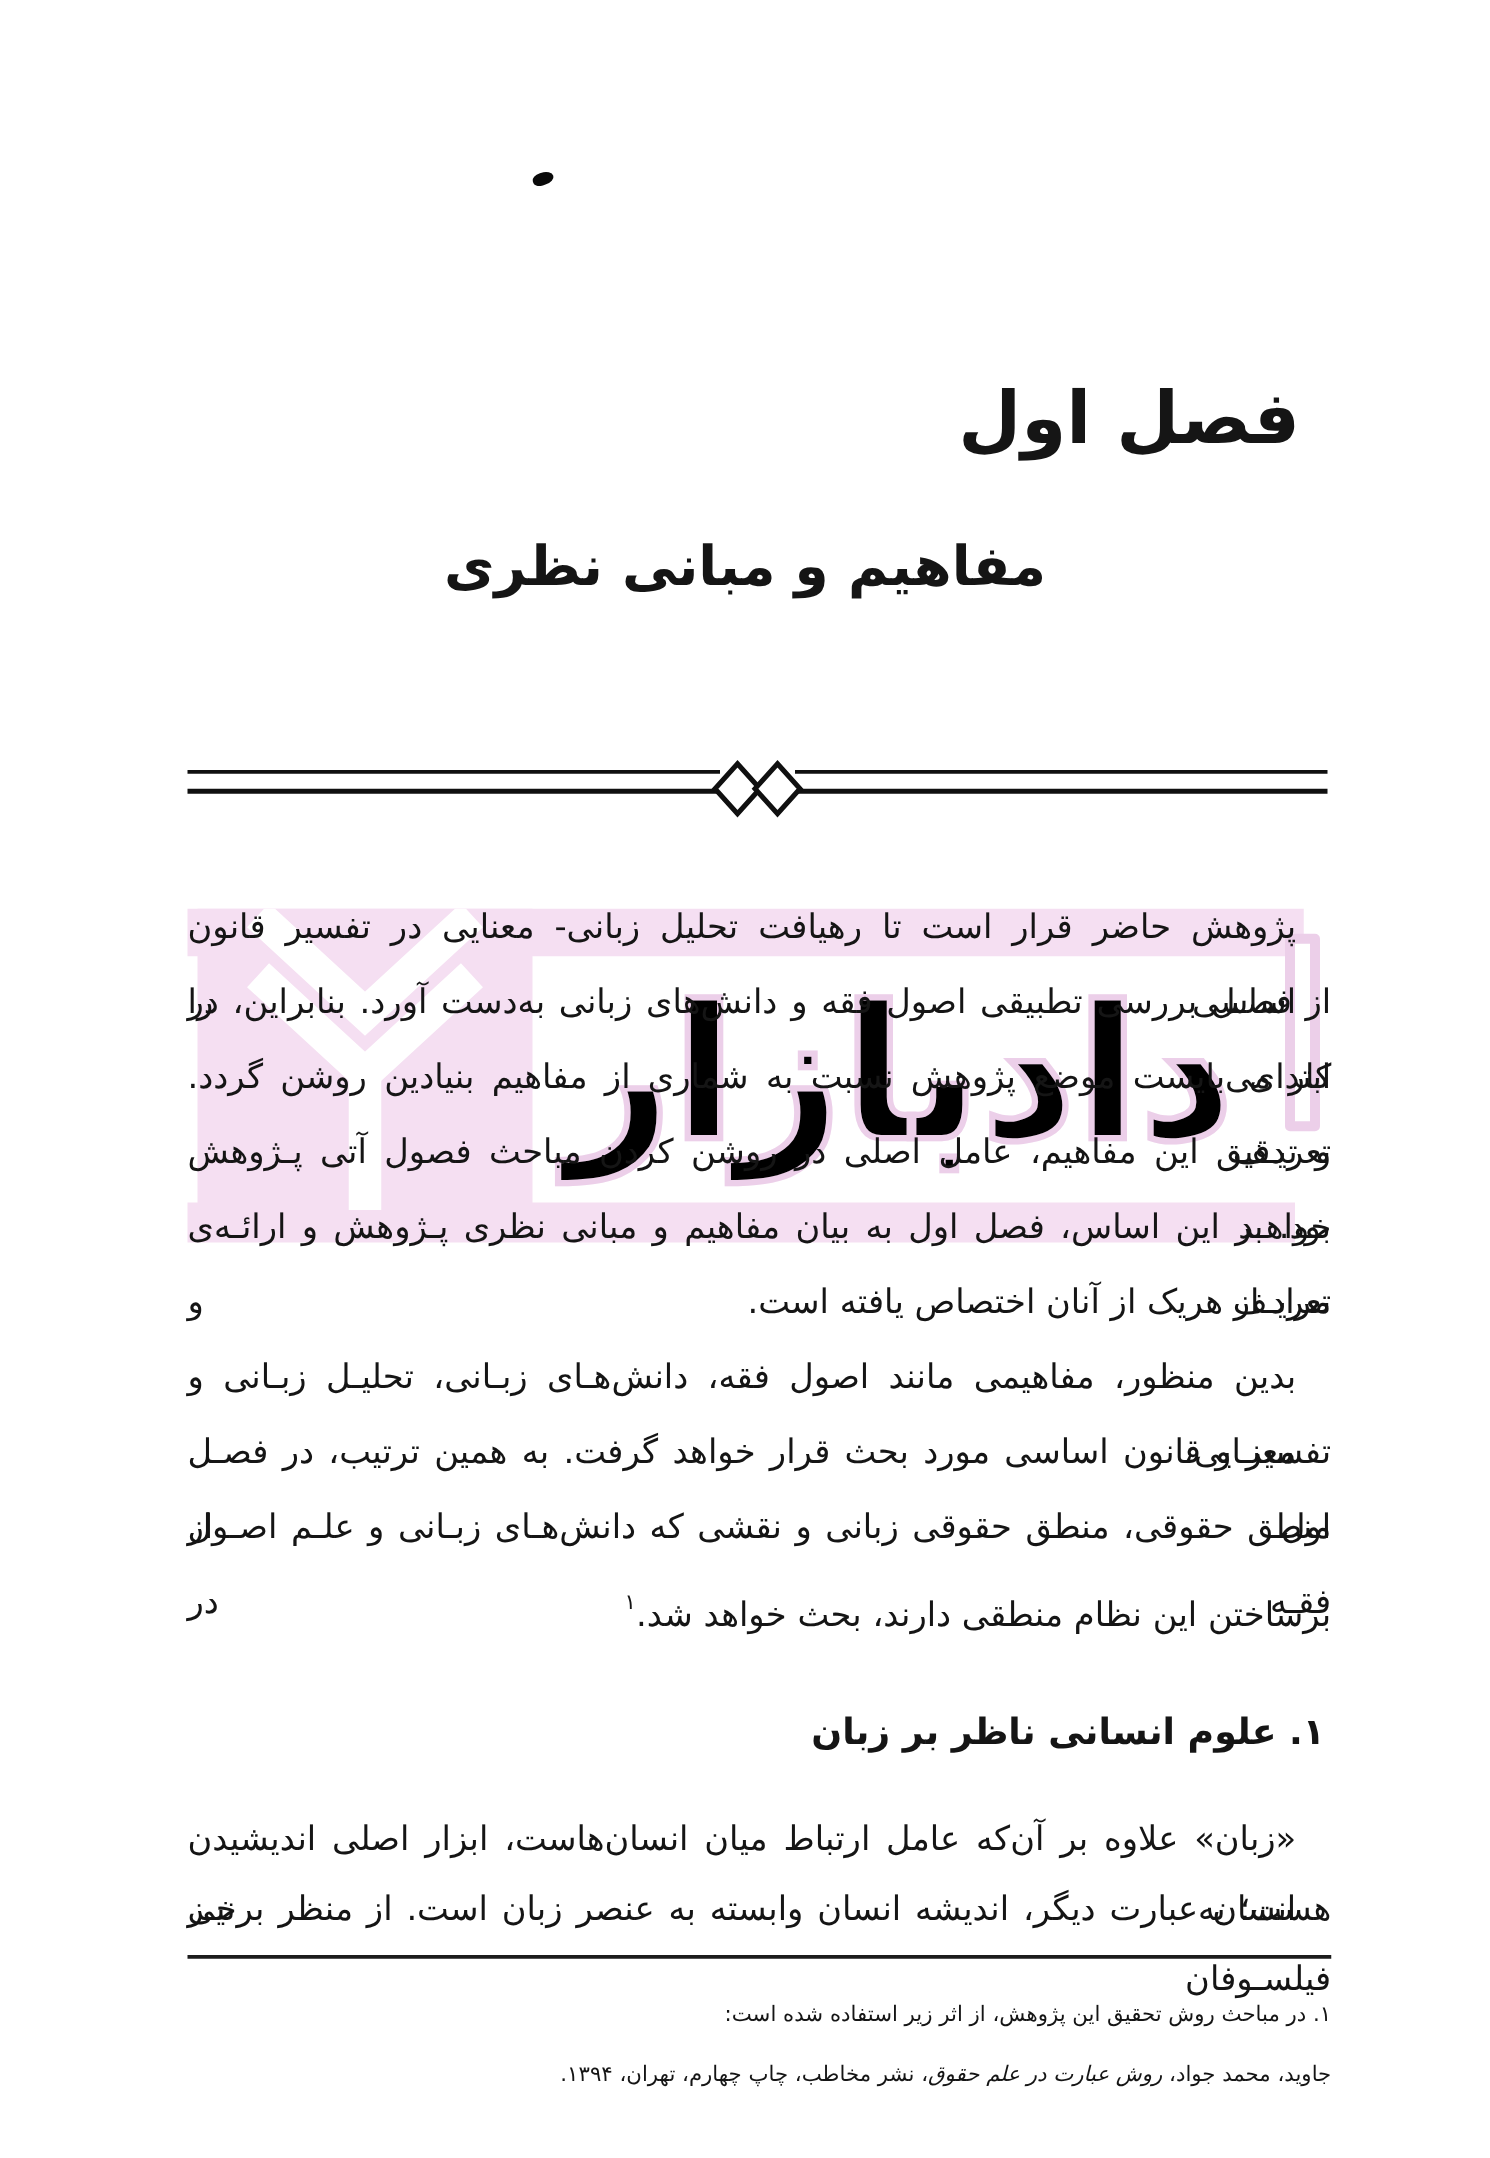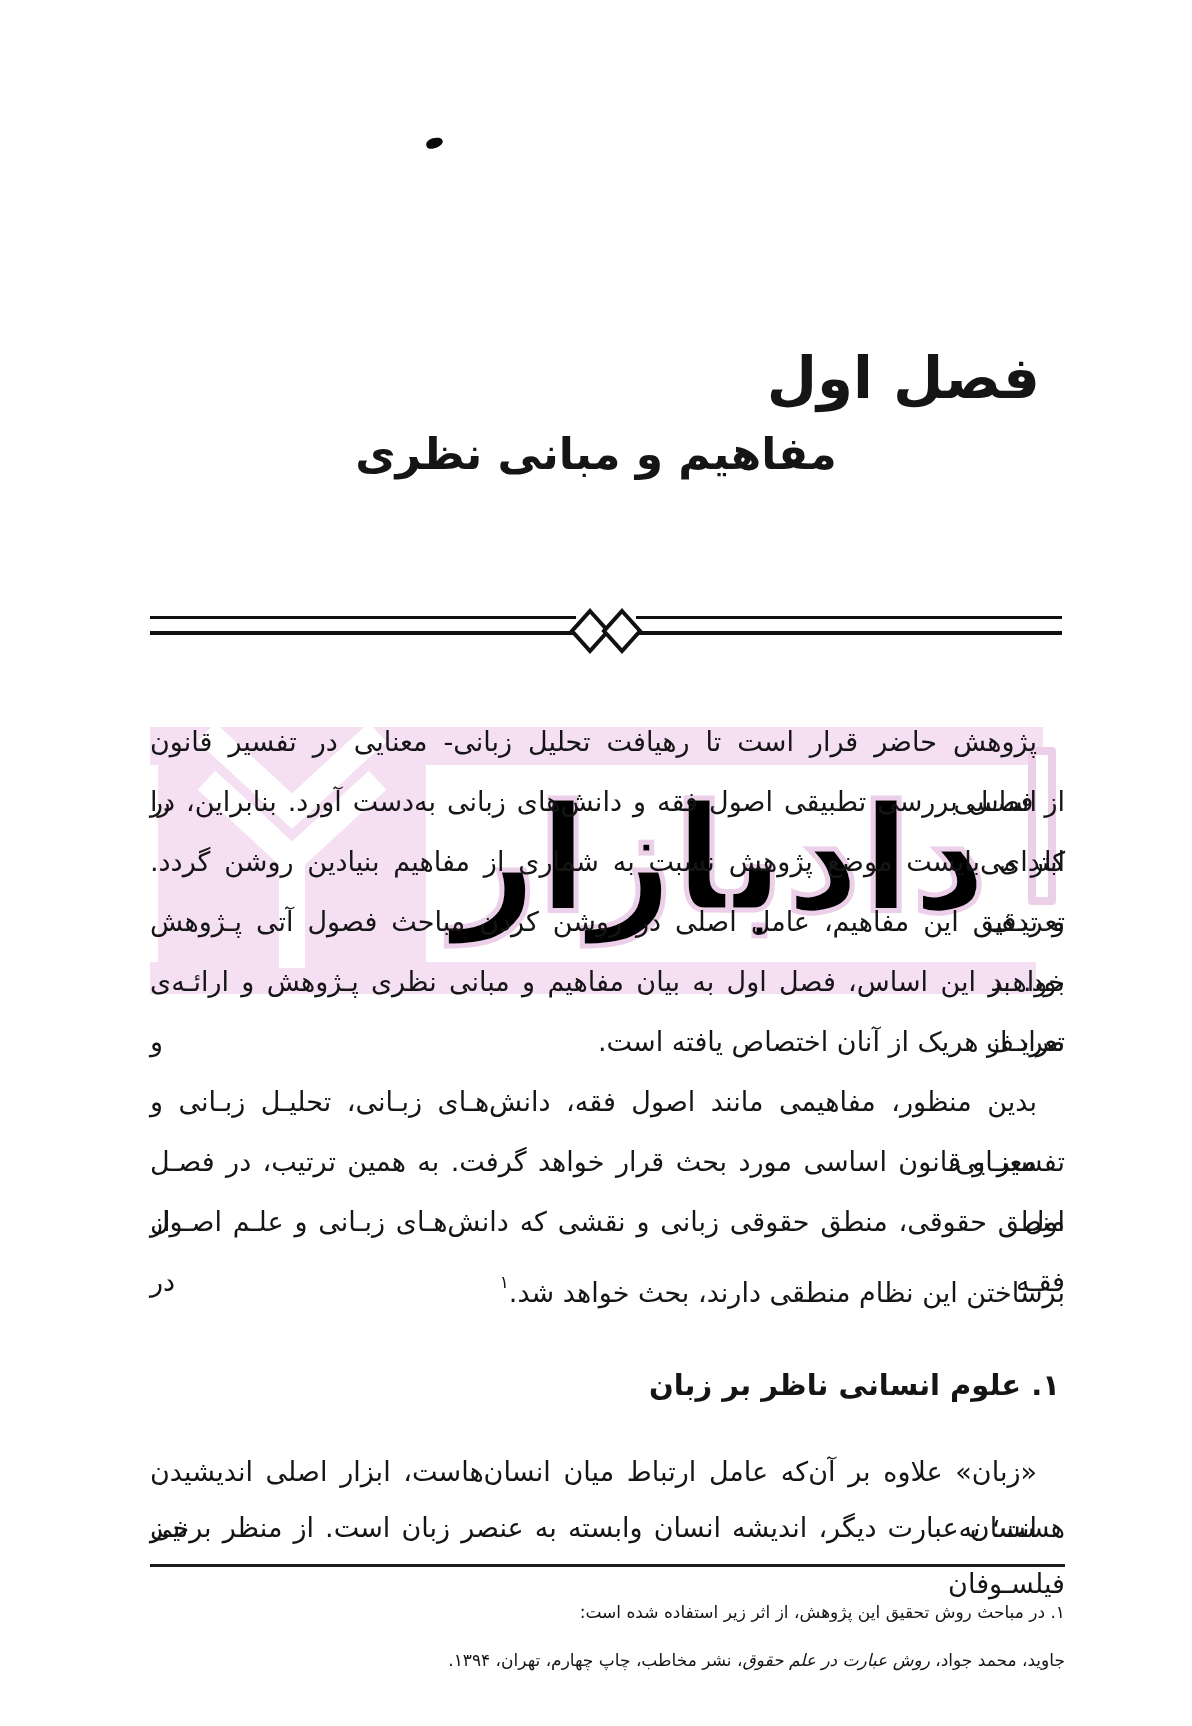--- a/index.html
+++ b/index.html
@@ -18,21 +18,20 @@
     position: absolute; left: 426px; top: 138px;
     width: 17px; height: 10px; background: #0a0a0a;
     border-radius: 50% 60% 55% 45%;
     transform: rotate(-18deg);
   }
   
   .chapter-title {
     position: absolute; right: 152px; top: 300px;
     font-size: 58px; font-weight: bold; letter-spacing: 0;
     white-space: nowrap;
-    margin-top: 44px;
   }
   .chapter-subtitle {
     position: absolute; left: 0; right: 0; top: 428px;
     text-align: center; font-size: 44px; font-weight: bold;
     white-space: nowrap;
   }
   
   .divider { position: absolute; left: 150px; top: 610px; width: 912px; height: 48px; }
   .divider .rule-top { position: absolute; left: 0; right: 0; top: 6px; height: 3px; background: #101010; }
   .divider .rule-bottom { position: absolute; left: 0; right: 0; top: 21px; height: 4px; background: #101010; }

